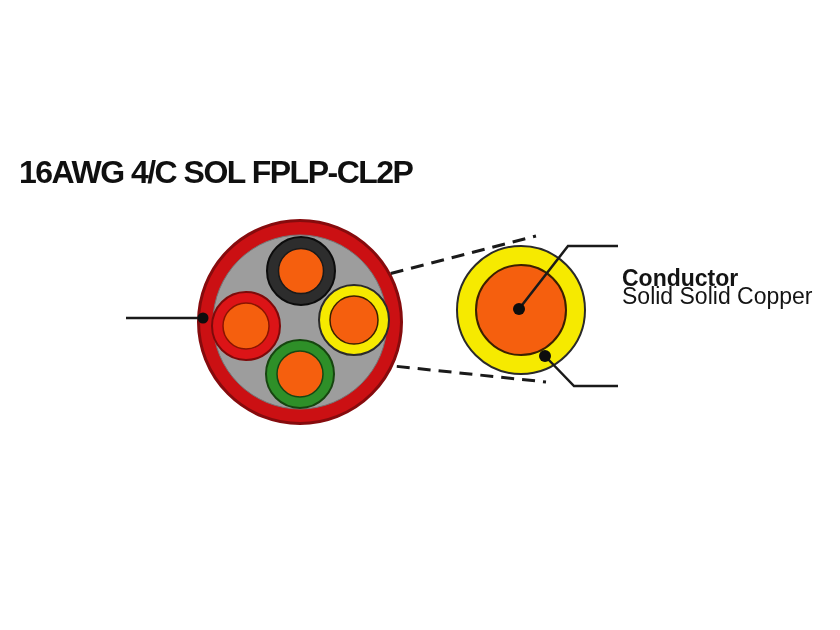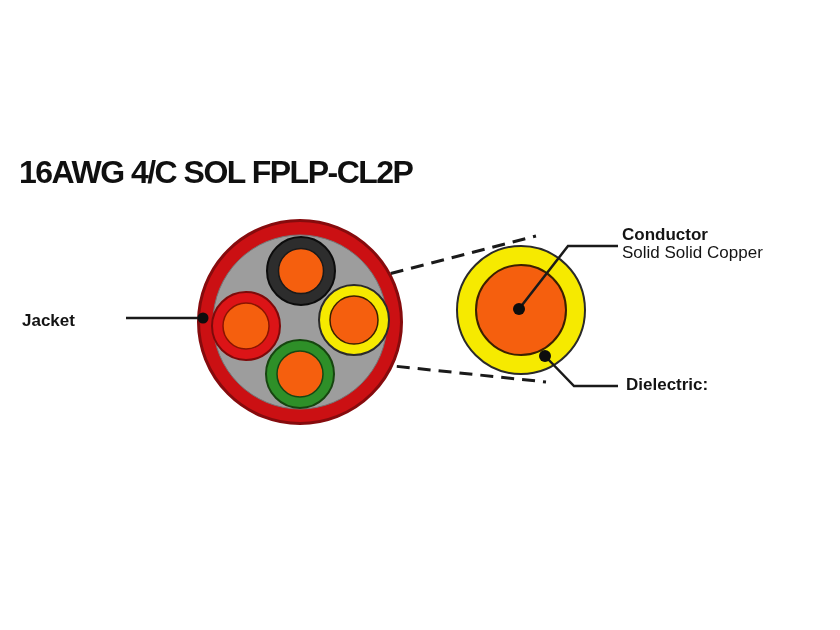--- a/index.html
+++ b/index.html
@@ -12,21 +12,21 @@
   }
   .stage{position:absolute;left:0;top:0;width:840px;height:478px;}
   .title{
     position:absolute;left:19px;top:154px;margin:0;
     font-size:32px;font-weight:bold;color:#101010;
     letter-spacing:-1.5px;white-space:nowrap;
   }
   svg.diagram{position:absolute;left:0;top:0;}
   .label{
     position:absolute;color:#141414;
-    font-size:17px;line-height:17.5px;white-space:nowrap;
+    font-size:23px;line-height:17.5px;white-space:nowrap;margin-top:44px;
   }
   .label .h{font-weight:bold;}
   .label-jacket{left:22px;top:312px;}
   .label-conductor{left:622px;top:226px;}
   .label-dielectric{left:626px;top:376px;}
 </style>
 </head>
 <body>
 
 <div class="stage">
@@ -76,25 +76,23 @@
 
       <path d="M519,309 L568,246 L618,246" stroke="#1a1a1a" stroke-width="2.5" fill="none"></path>
       <circle cx="519" cy="309" r="6" fill="#0d0d0d"></circle>
 
       <path d="M545,356 L574,386 L618,386" stroke="#1a1a1a" stroke-width="2.5" fill="none"></path>
       <circle cx="545" cy="356" r="6" fill="#0d0d0d"></circle>
     </g>
   </svg>
 
   <div class="label label-jacket">
-    <div class="h">Jacket</div>
   </div>
 
   <div class="label label-conductor">
     <div class="h">Conductor</div>
     <div>Solid Solid Copper</div>
   </div>
 
   <div class="label label-dielectric">
-    <div class="h">Dielectric:</div>
   </div>
 
 </div>
 
 </body></html>

